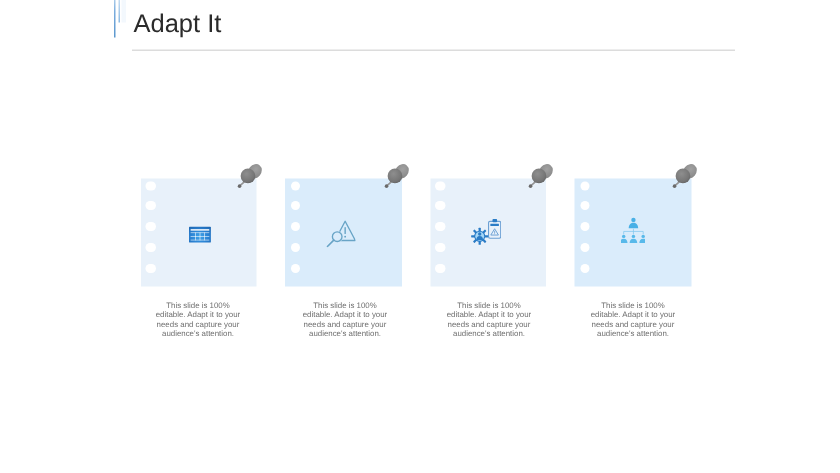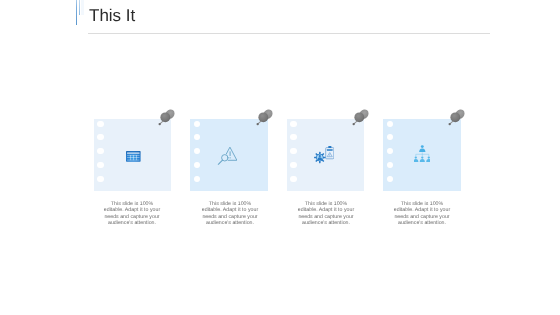--- a/index.html
+++ b/index.html
@@ -31,21 +31,21 @@
   .caption{position:absolute;top:201px;width:58px;font-size:5.25px;line-height:6.3px;
        color:#6e6e6e;text-align:center;}
 </style>
 </head>
 <body>
 
 <div class="slide">
   <div class="bar bar1"></div>
   <div class="bar bar2"></div>
   <div class="bar bar3"></div>
-  <div class="page-title">This It</div>
+  <div class="page-title">Adapt It</div>
   <div class="title-rule"></div>
 
   <div class="card" id="card1" style="left:93.8px;background:#e8f1fa">
     <div class="holes">
         <div class="hole" style="top: 2.1px;"></div>
         <div class="hole" style="top: 15.8px;"></div>
         <div class="hole" style="top: 29.8px;"></div>
         <div class="hole" style="top: 43.3px;"></div>
         <div class="hole" style="top: 57.3px;"></div>
       </div>

